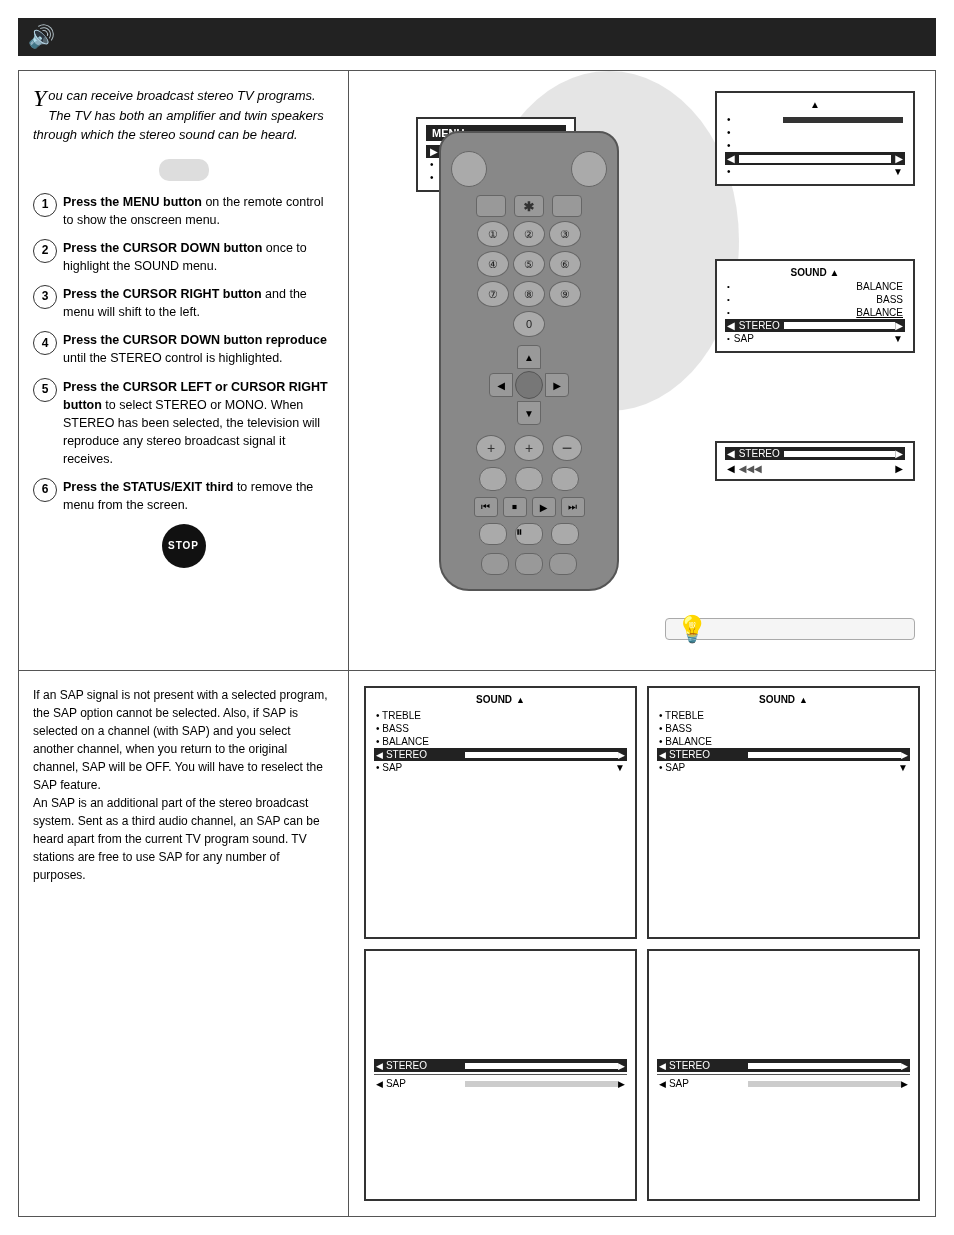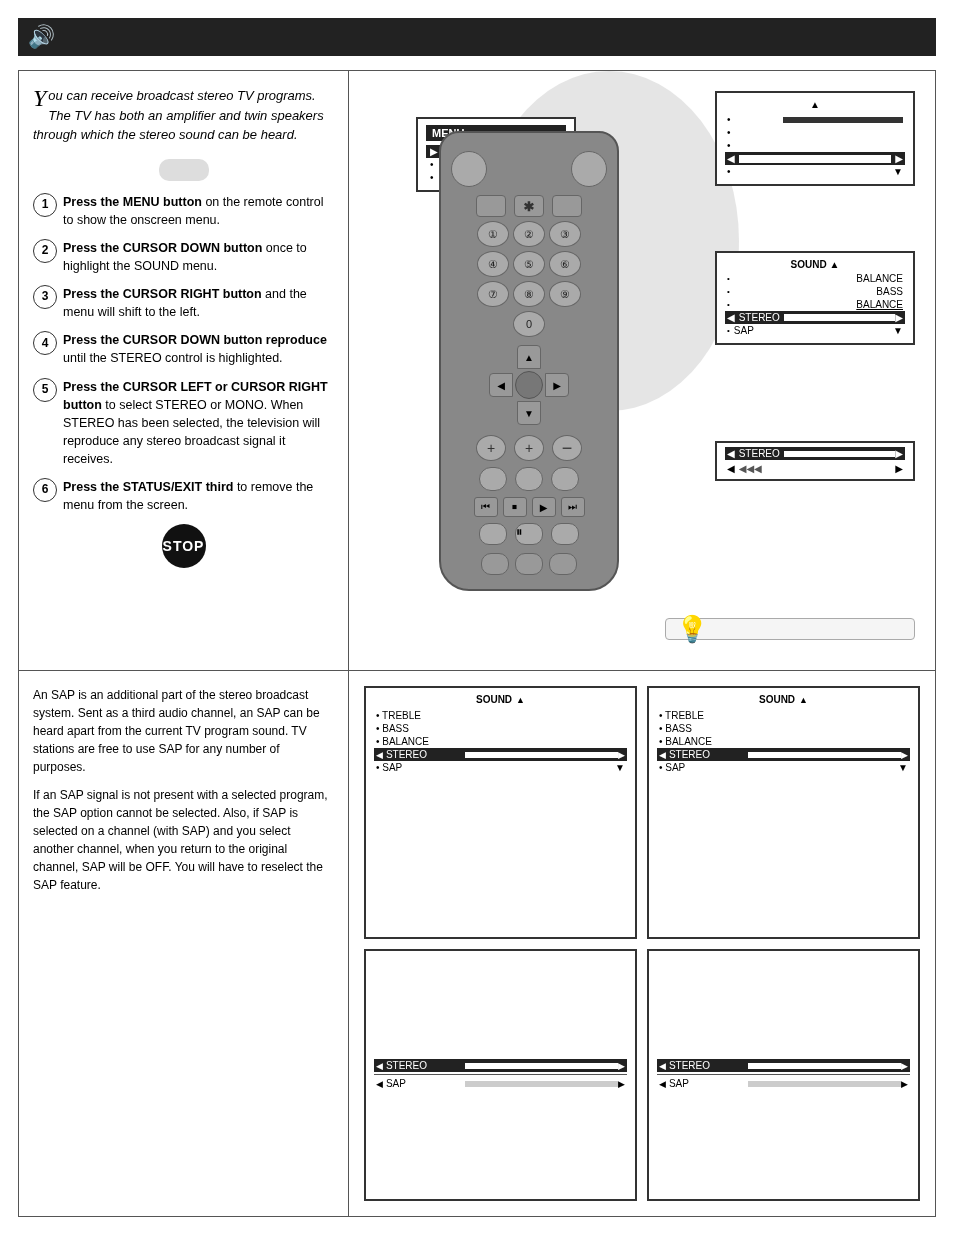--- a/index.html
+++ b/index.html
@@ -105,21 +105,21 @@
     }
     .step-text strong {
       font-weight: bold;
     }
     .stop-badge {
       width: 44px;
       height: 44px;
       border-radius: 50%;
       background: #111;
       color: #fff;
-      font-size: 14px;
+      font-size: 10px;
       font-weight: bold;
       display: flex;
       align-items: center;
       justify-content: center;
       margin: 8px auto 0 auto;
       letter-spacing: 1px;
       text-transform: uppercase;
     }
 
     
@@ -168,21 +168,21 @@
       margin-left: 47px;
     }
     
     .screen2 {
       top: 20px;
       right: 20px;
       width: 200px;
     }
     
     .screen3 {
-      top: 180px;
+      top: 188px;
       right: 20px;
       width: 200px;
     }
     
     .screen4 {
       top: 370px;
       right: 20px;
       width: 200px;
     }
 
@@ -654,22 +654,22 @@
       <div class="tip-box">
         <span class="tip-bulb">💡</span>
       </div>
 
     </div>
   </div>
 
   <div class="bottom-section">
 
     <div class="bottom-left">
+      <p>If an SAP signal is not present with a selected program, the SAP option cannot be selected.  Also, if SAP is selected on a channel (with SAP) and you select another channel, when you return to the original channel, SAP will be OFF.  You will have to reselect the SAP feature.</p>
       <p style="margin-bottom:10px;">An SAP is an additional part of the stereo broadcast system.  Sent as a third audio channel, an SAP can be heard apart from the current TV program sound.  TV stations are free to use SAP for any number of purposes.</p>
-      <p>If an SAP signal is not present with a selected program, the SAP option cannot be selected.  Also, if SAP is selected on a channel (with SAP) and you select another channel, when you return to the original channel, SAP will be OFF.  You will have to reselect the SAP feature.</p>
     </div>
 
     <div class="bottom-right">
 
       <div class="mini-menu">
         <div class="mini-title">SOUND <span style="font-size:9px;">▲</span></div>
         <div class="mini-item">
             <span>• TREBLE</span>
           </div>
         <div class="mini-item">

